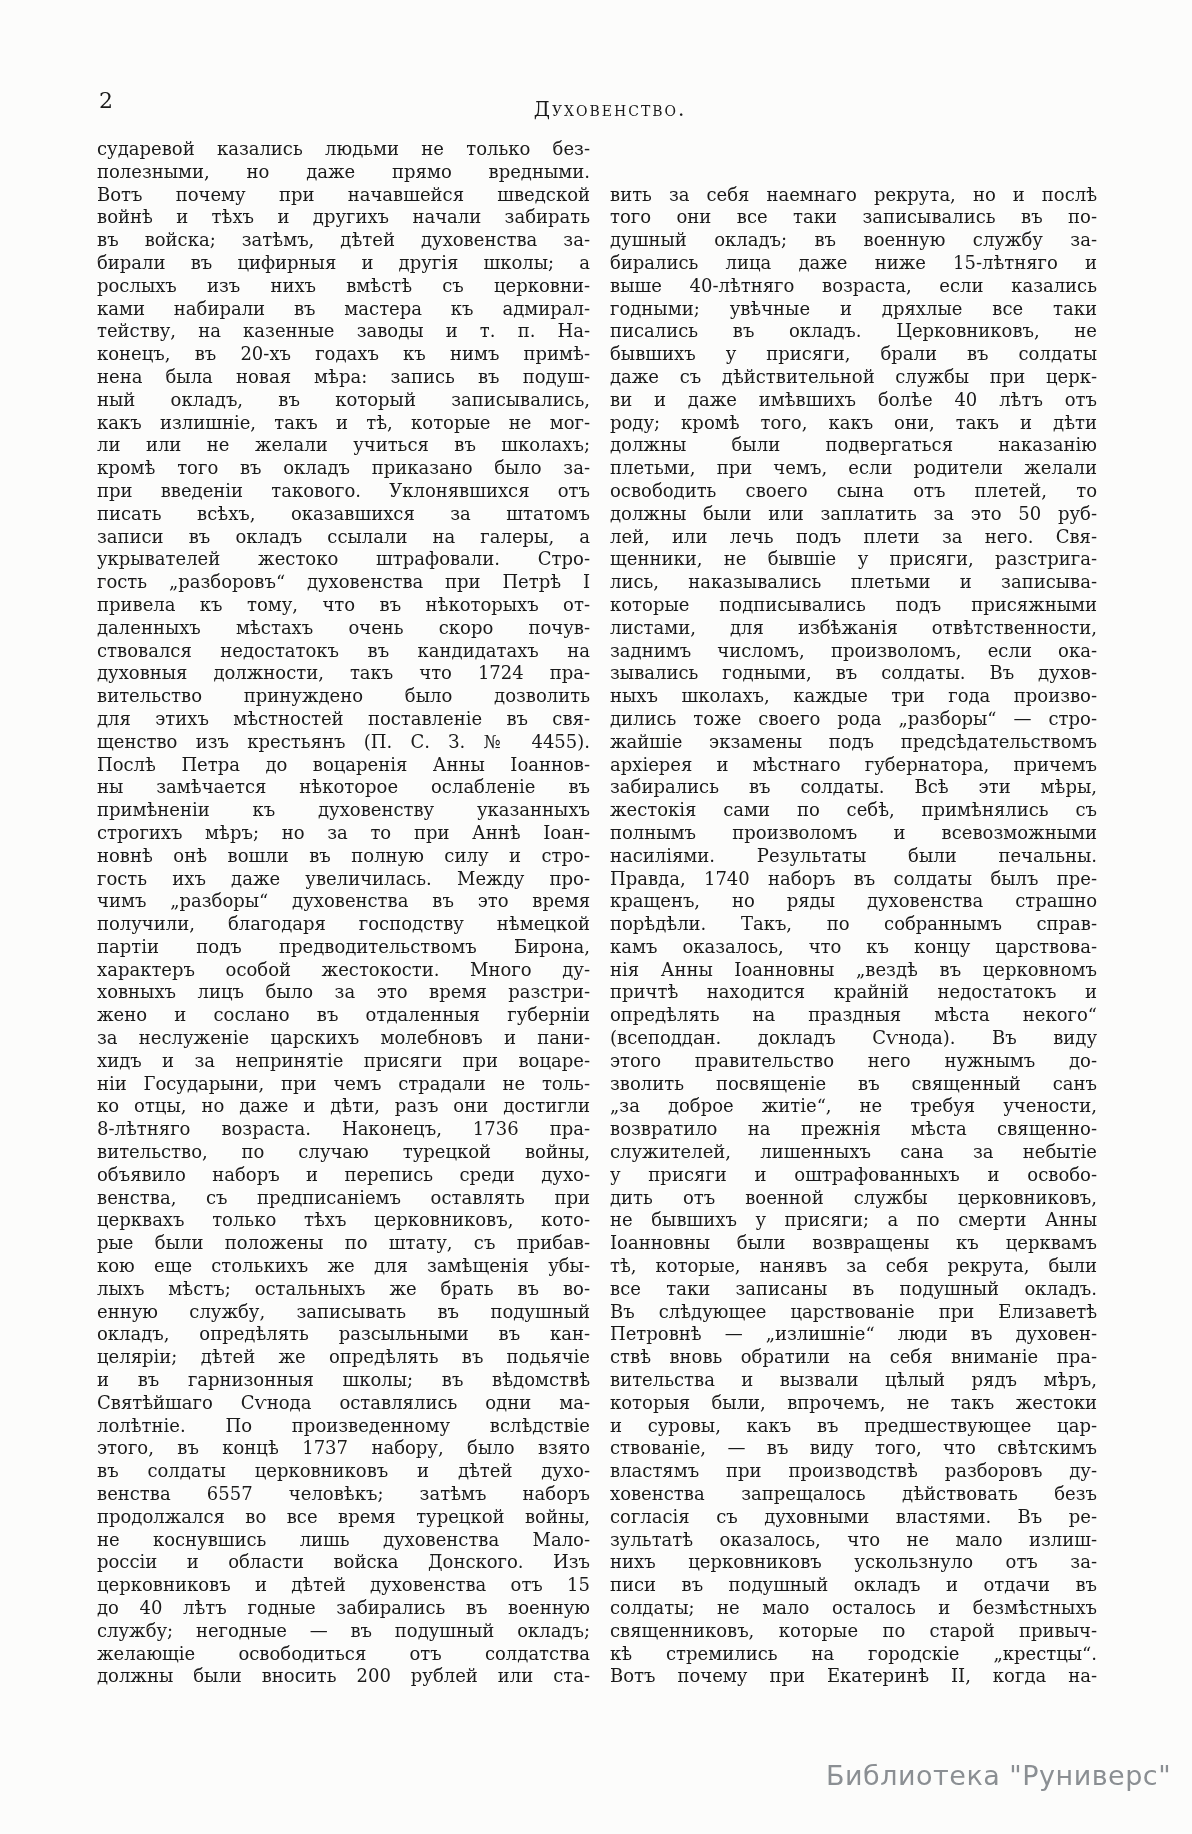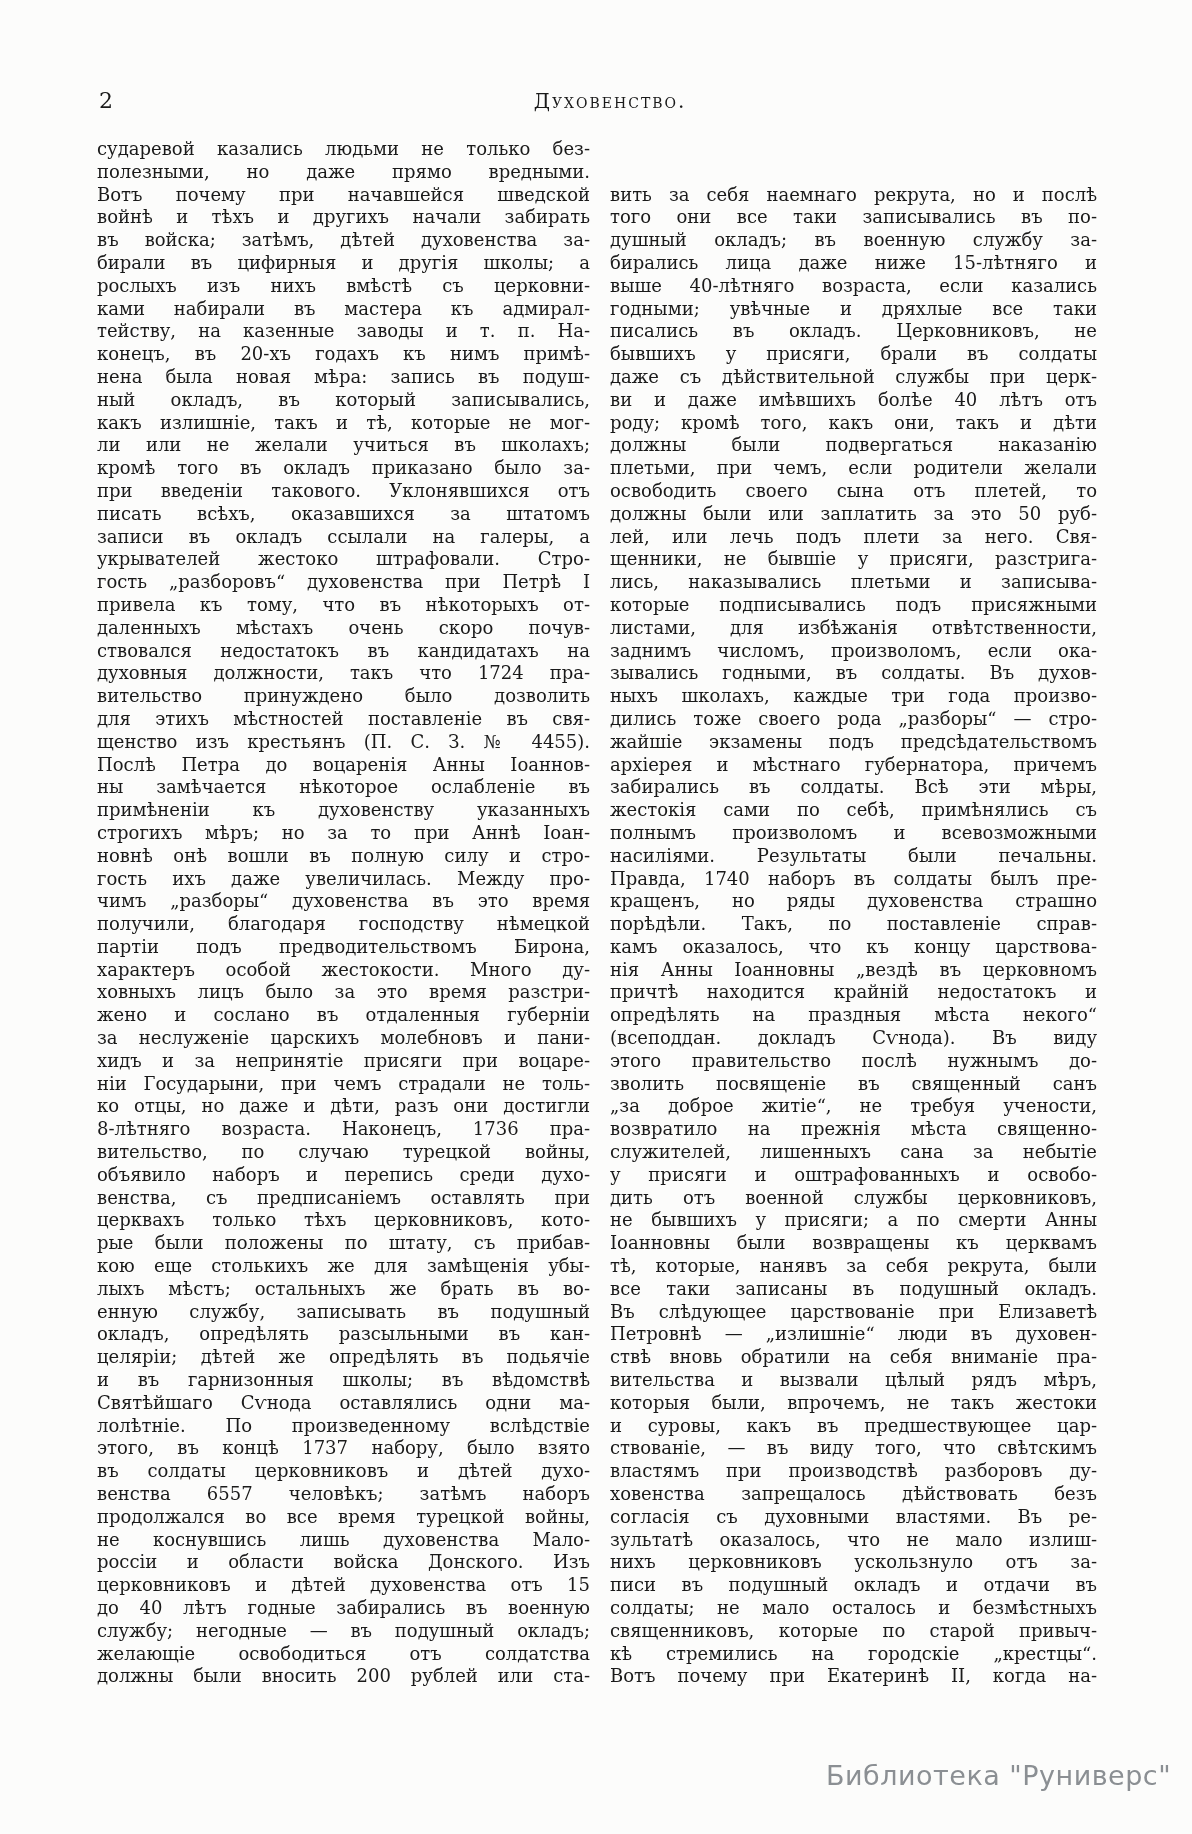--- a/index.html
+++ b/index.html
@@ -21,21 +21,21 @@
     position: absolute;
     left: 99px;
     top: 88px;
     font-size: 22px;
     line-height: 26px;
   }
   .page-title {
     position: absolute;
     left: 0;
     right: 0;
-    top: 88px;
+    top: 96px;
     text-align: center;
     font-size: 20px;
     line-height: 26px;
     font-variant: small-caps;
     letter-spacing: 2px;
     margin-left: 28px;
   }
   .columns {
     position: absolute;
     left: 97px;
@@ -183,27 +183,27 @@
         <div class="line">ныхъ школахъ, каждые три года произво-</div>
         <div class="line">дились тоже своего рода „разборы“ — стро-</div>
         <div class="line">жайшіе экзамены подъ предсѣдательствомъ</div>
         <div class="line">архіерея и мѣстнаго губернатора, причемъ</div>
         <div class="line">забирались въ солдаты. Всѣ эти мѣры,</div>
         <div class="line">жестокія сами по себѣ, примѣнялись съ</div>
         <div class="line">полнымъ произволомъ и всевозможными</div>
         <div class="line">насиліями. Результаты были печальны.</div>
         <div class="line">Правда, 1740 наборъ въ солдаты былъ пре-</div>
         <div class="line">кращенъ, но ряды духовенства страшно</div>
-        <div class="line">порѣдѣли. Такъ, по поставленіе справ-</div>
+        <div class="line">порѣдѣли. Такъ, по собраннымъ справ-</div>
         <div class="line">камъ оказалось, что къ концу царствова-</div>
         <div class="line">нія Анны Іоанновны „вездѣ въ церковномъ</div>
         <div class="line">причтѣ находится крайній недостатокъ и</div>
         <div class="line">опредѣлять на праздныя мѣста некого“</div>
         <div class="line">(всеподдан. докладъ Сѵнода). Въ виду</div>
-        <div class="line">этого правительство послѣ нужнымъ до-</div>
+        <div class="line">этого правительство него нужнымъ до-</div>
         <div class="line">зволить посвященіе въ священный санъ</div>
         <div class="line">„за доброе житіе“, не требуя учености,</div>
         <div class="line">возвратило на прежнія мѣста священно-</div>
         <div class="line">служителей, лишенныхъ сана за небытіе</div>
         <div class="line">у присяги и оштрафованныхъ и освобо-</div>
         <div class="line">дить отъ военной службы церковниковъ,</div>
         <div class="line">не бывшихъ у присяги; а по смерти Анны</div>
         <div class="line">Іоанновны были возвращены къ церквамъ</div>
         <div class="line">тѣ, которые, нанявъ за себя рекрута, были</div>
         <div class="line">все таки записаны въ подушный окладъ.</div>

